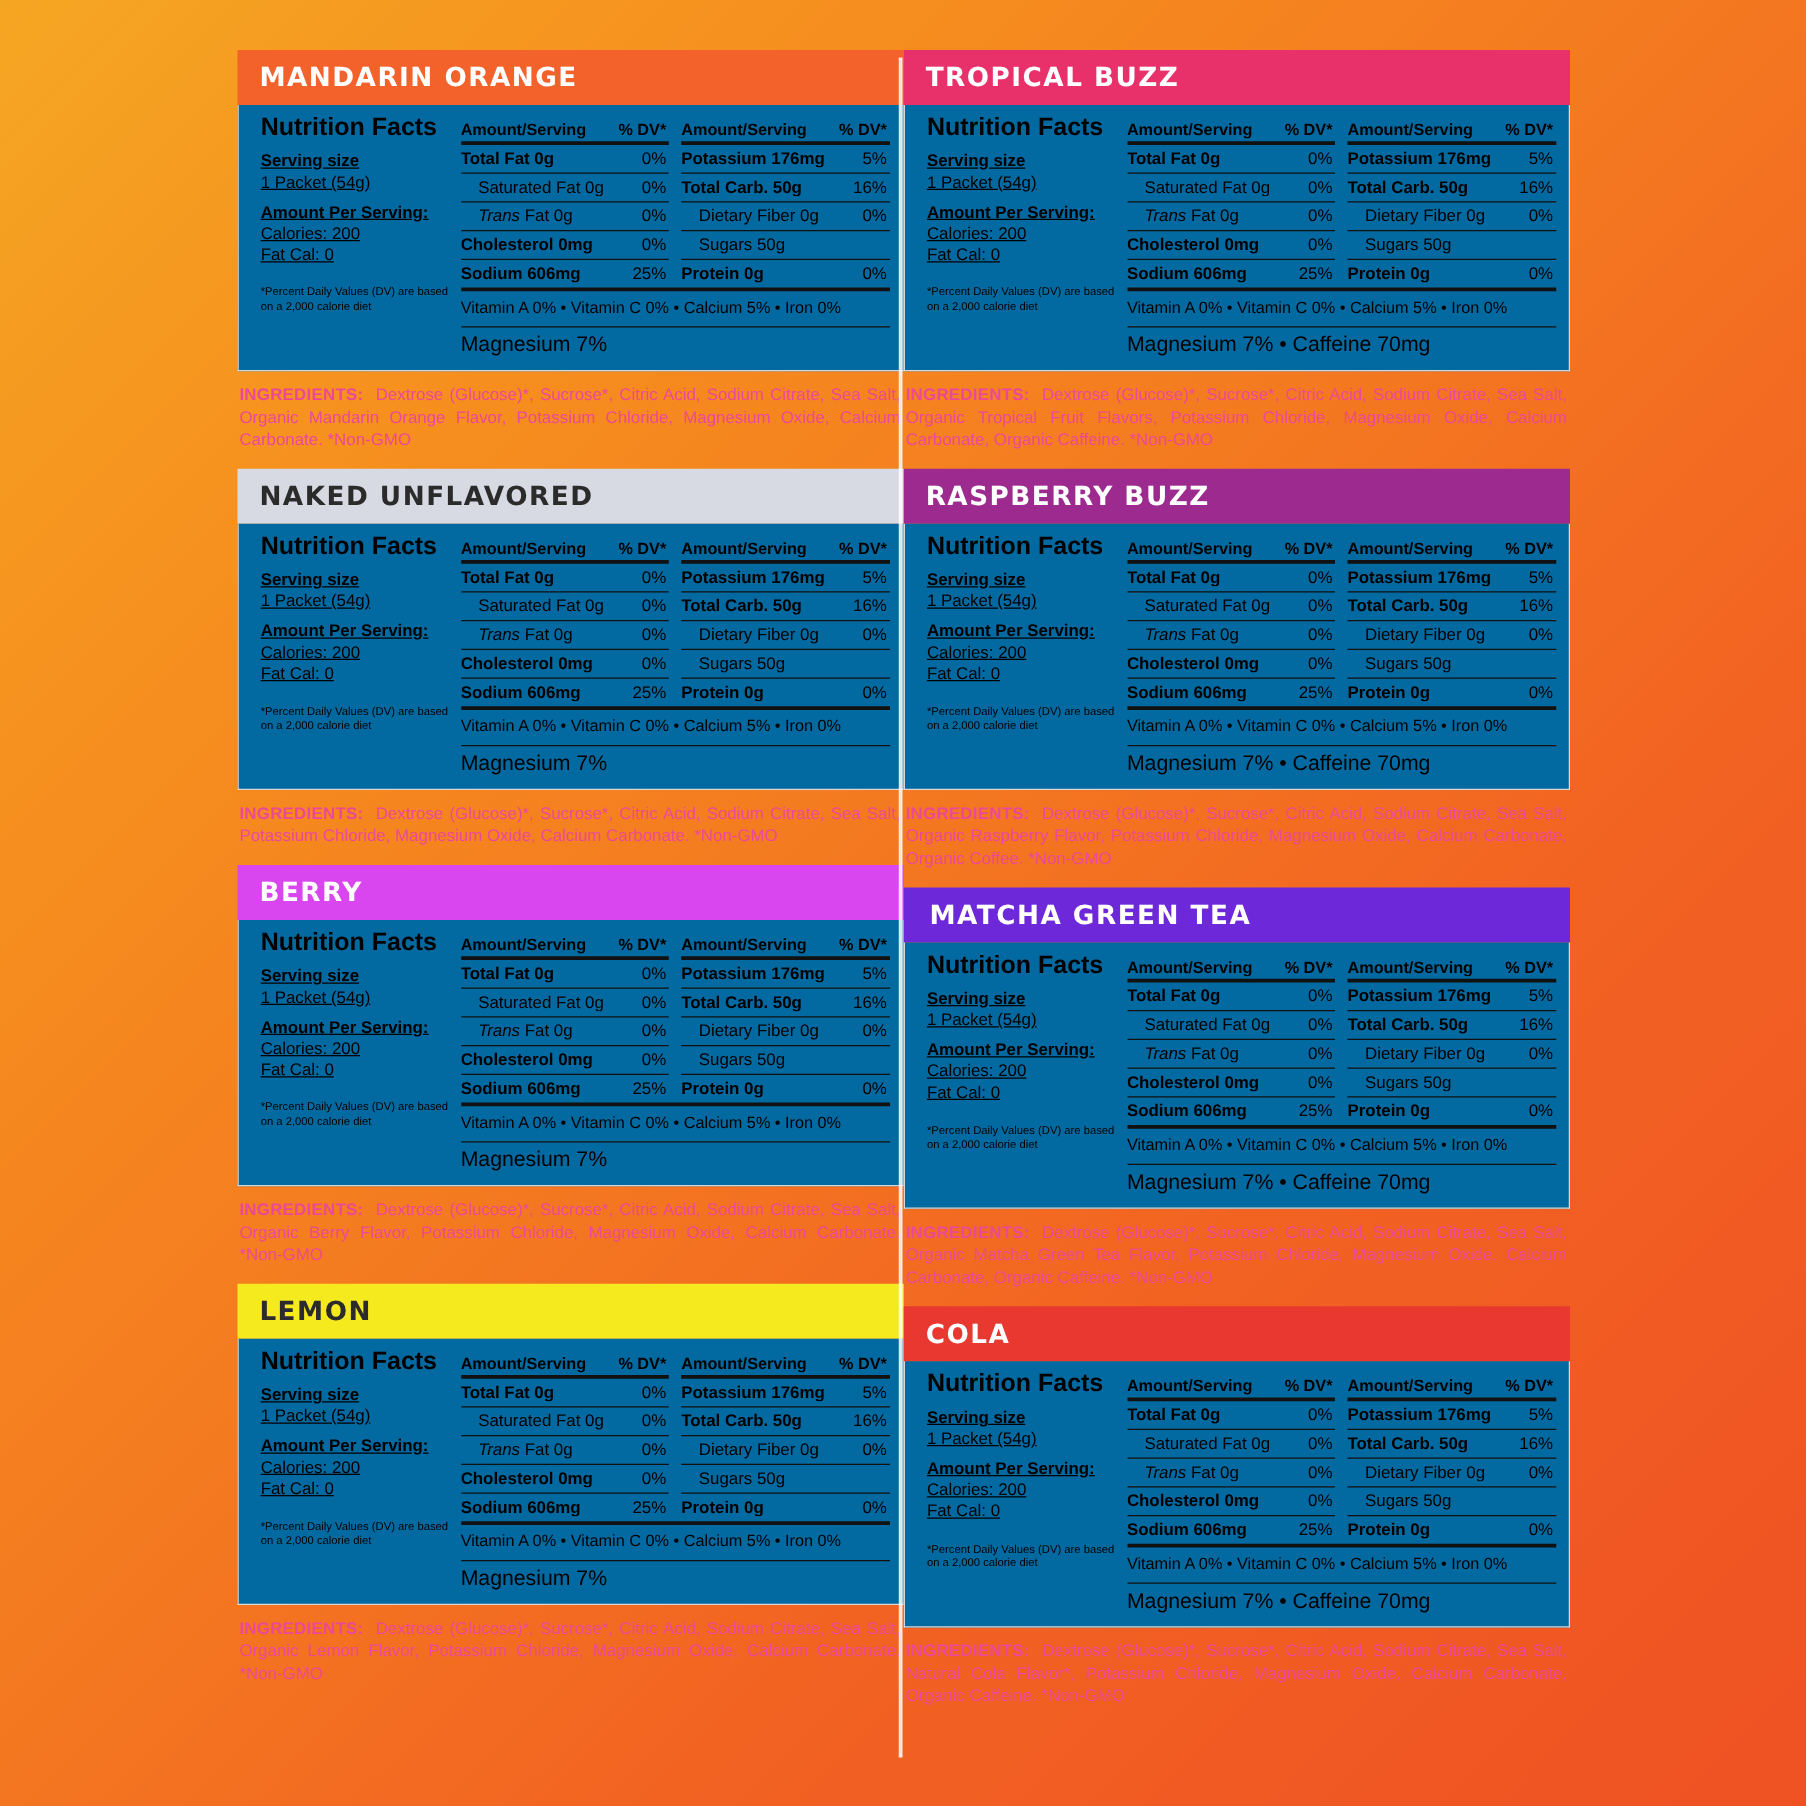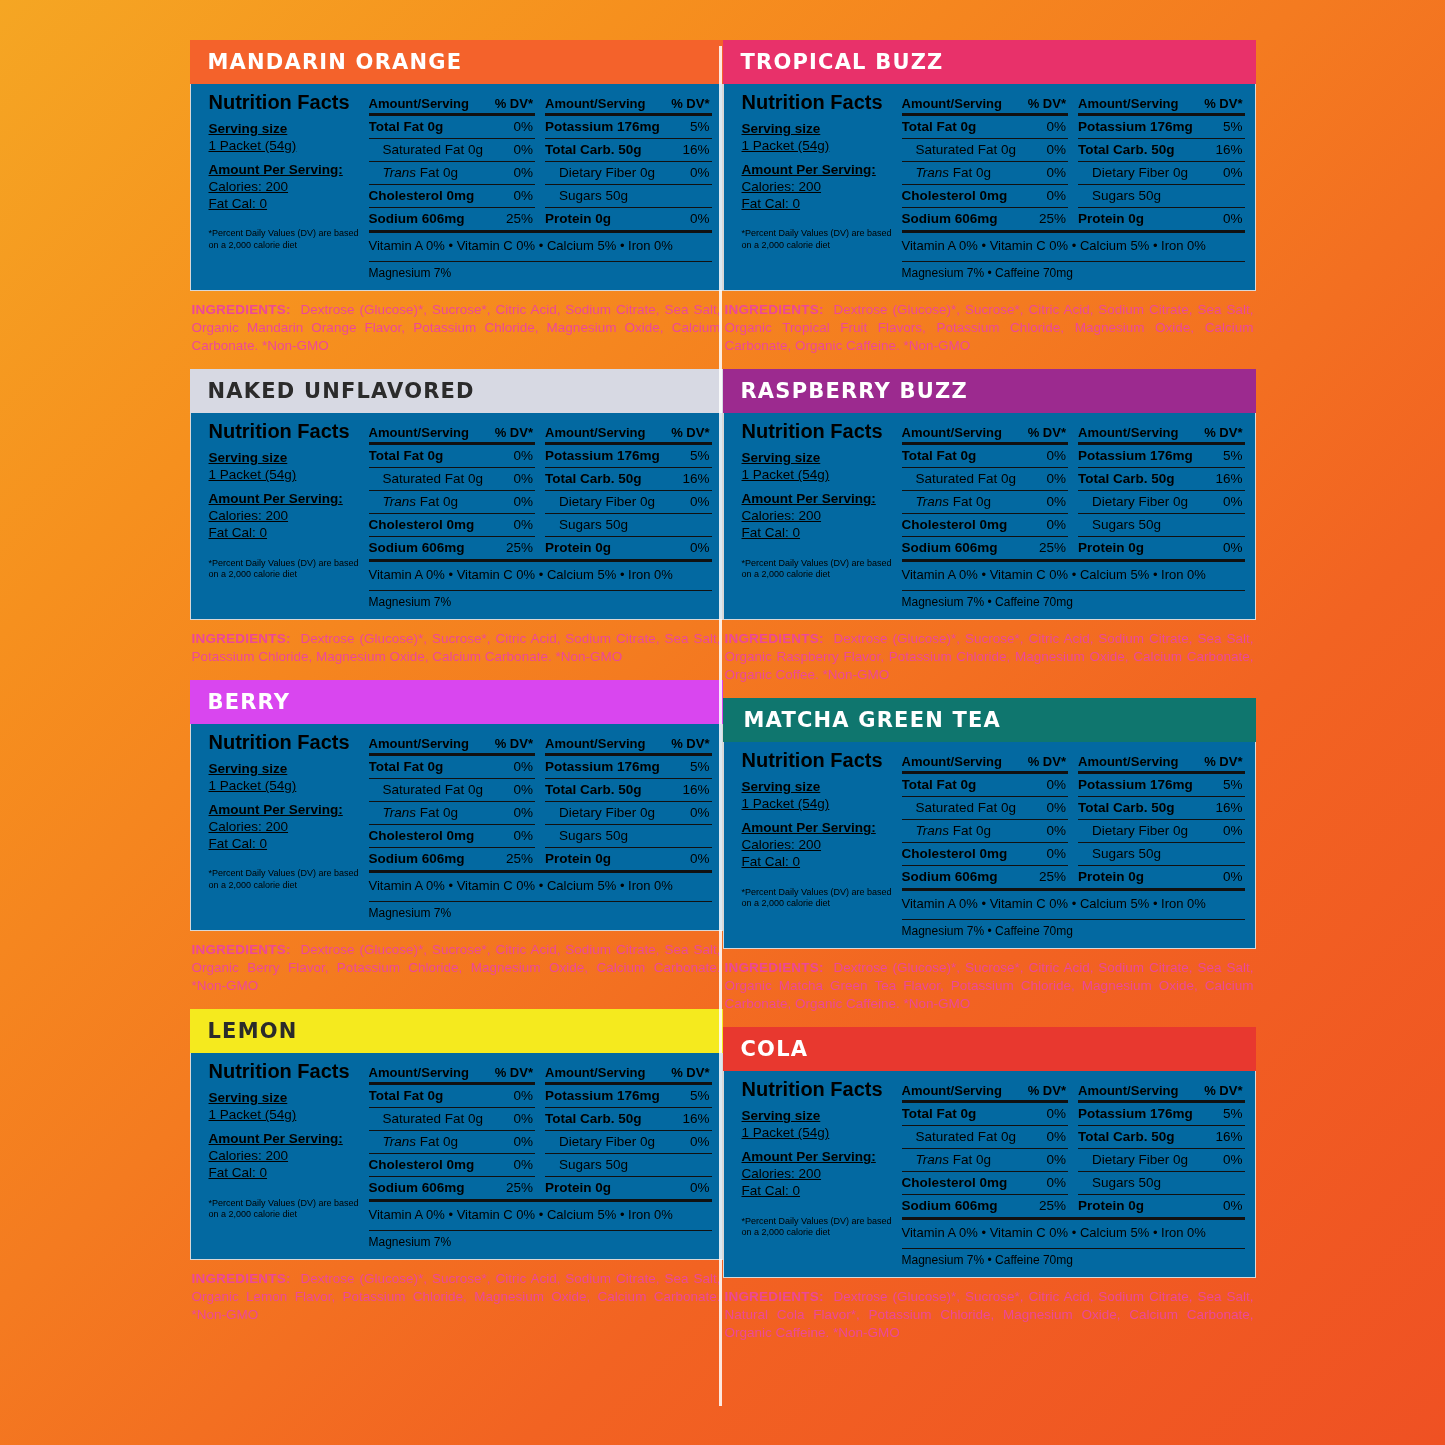--- a/index.html
+++ b/index.html
@@ -145,21 +145,21 @@
     border-bottom: none;
   }
   .vitamins {
     font-size: 13px;
     color: #000;
     padding: 5px 2px 4px 0;
     border-top: 3px solid #111;
     margin-top: 0;
   }
   .vit-line2 {
-    font-size: 12px;
+    font-size: 17px;
     color: #000;
     padding-top: 4px;
     border-top: 1px solid #111;
     margin-top: 4px;
   }
   .ingredients {
     color: #ec4899;
     font-size: 13.5px;
     line-height: 1.35;
     padding: 10px 2px 0 2px;
@@ -611,21 +611,21 @@
               </div>
             </div>
             <div class="vitamins">Vitamin A 0% • Vitamin C 0% • Calcium 5% • Iron 0%</div>
             <div class="vit-line2">Magnesium 7%  •  Caffeine 70mg</div>
           </div>
         </div>
         <div class="ingredients"><b>INGREDIENTS:</b>&nbsp; Dextrose (Glucose)*, Sucrose*, Citric Acid, Sodium Citrate, Sea Salt, Organic Raspberry Flavor, Potassium Chloride, Magnesium Oxide, Calcium Carbonate, Organic Coffee.  *Non-GMO</div>
         <div class="spacer-sm"></div>
       </div>
       <div class="panel">
-        <div class="panel-header" style="background:#0f766e;padding-left:21px;">
+        <div class="panel-header" style="background:#6d28d9;padding-left:21px;">
           <span class="flavor-name">MATCHA GREEN TEA</span>
         </div>
         <div class="facts-box">
           <div class="facts-left">
             <div class="nf-title">Nutrition Facts</div>
             <div class="nf-sub">Serving size<br><span class="thin">1 Packet (54g)</span></div>
             <div class="nf-sub">Amount Per Serving:<br><span class="thin">Calories: 200</span><br><span class="thin">Fat Cal: 0</span></div>
             <div class="nf-foot">*Percent Daily Values (DV) are based on a 2,000 calorie diet</div>
           </div>
           <div class="facts-right">

